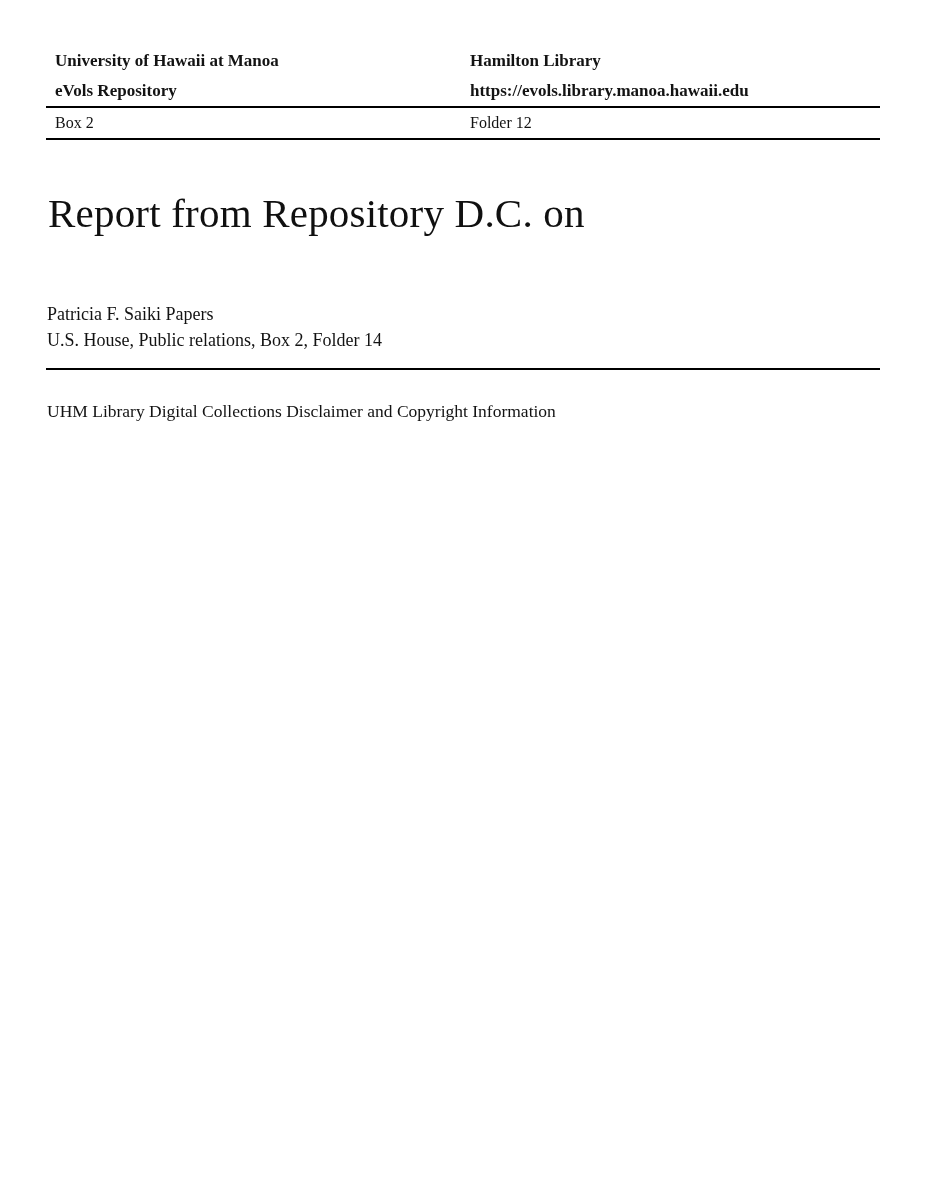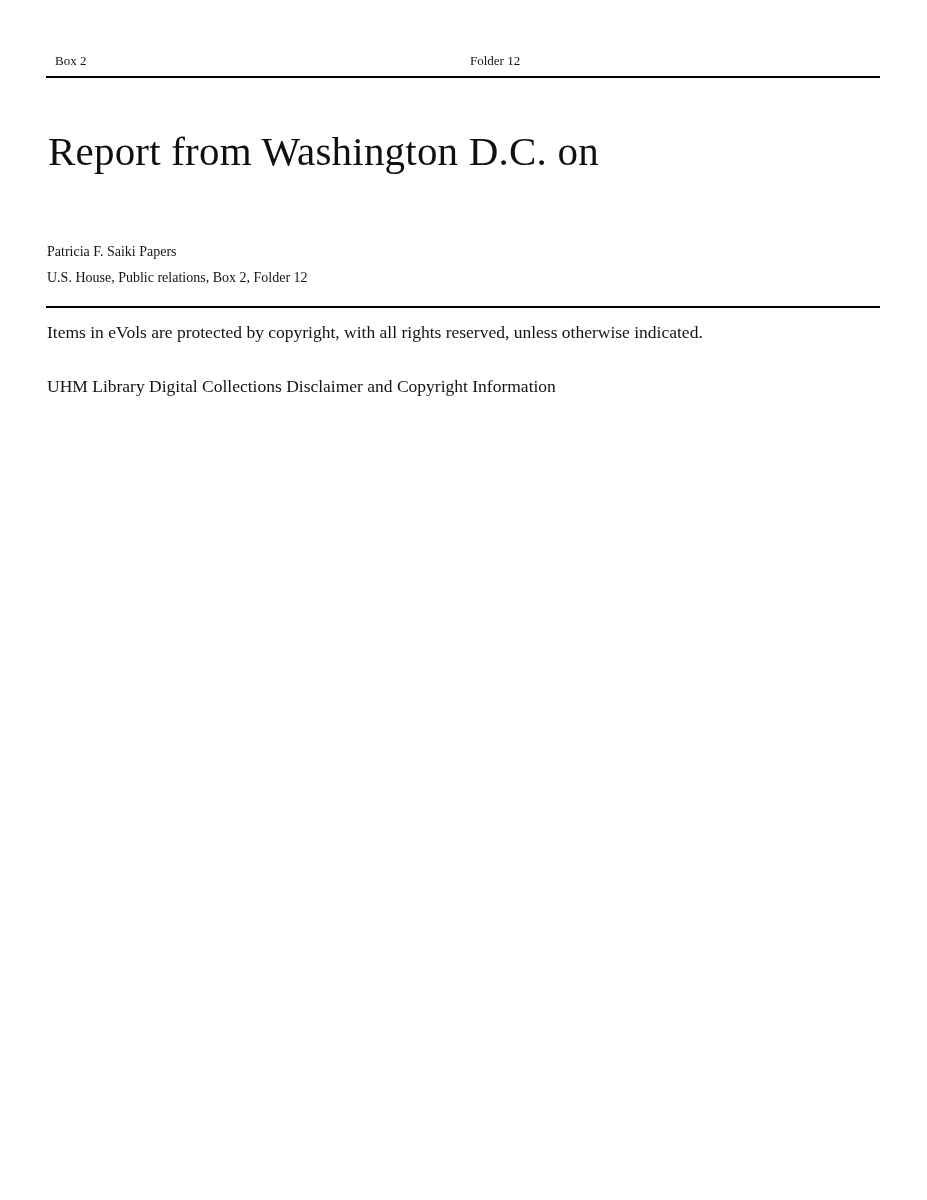--- a/index.html
+++ b/index.html
@@ -44,21 +44,21 @@
   .hdr-cell.right {
     padding-left: 0;
   }
   .hdr-line {
     font-size: 17px;
     font-weight: 700;
     line-height: 30px;
     white-space: nowrap;
   }
   .hdr-small {
-    font-size: 13px;
+    font-size: 16px;
     font-weight: 400;
     line-height: 30px;
     white-space: nowrap;
   }
 
   
   .doc-title {
     margin: 45px 0 0 2px;
     font-size: 41px;
     font-weight: 400;
@@ -67,21 +67,21 @@
     letter-spacing: 0.2px;
   }
   .doc-title .t-line {
     display: block;
     white-space: nowrap;
   }
 
   
   .metadata {
     margin: 59px 0 0 1px;
-    font-size: 14px;
+    font-size: 18px;
     line-height: 26px;
   }
   .metadata div {
     white-space: nowrap;
   }
 
   .rule {
     border: none;
     height: 2px;
     background: #000000;
@@ -102,34 +102,43 @@
     line-height: 26px;
     white-space: nowrap;
   }
 </style>
 </head>
 <body>
 
 <div class="page">
 
   <header class="header">
+    <div class="hdr-row top">
+      <div class="hdr-cell left">
+        <div class="hdr-line">University of Hawaii at Manoa</div>
+        <div class="hdr-line">eVols Repository</div>
+      </div>
+      <div class="hdr-cell right">
+        <div class="hdr-line">Hamilton Library</div>
+        <div class="hdr-line">https://evols.library.manoa.hawaii.edu</div>
+      </div>
+    </div>
     <div class="hdr-row bottom">
       <div class="hdr-cell left hdr-small">Box 2</div>
       <div class="hdr-cell right hdr-small">Folder 12</div>
     </div>
   </header>
 
   <h1 class="doc-title">
-    <span class="t-line">Report from Washington D.C. on</span>
+    <span class="t-line">Report from Repository D.C. on</span>
   </h1>
 
   <div class="metadata">
     <div>Patricia F. Saiki Papers</div>
-    <div>U.S. House, Public relations, Box 2, Folder 12</div>
+    <div>U.S. House, Public relations, Box 2, Folder 14</div>
   </div>
 
   <hr class="rule">
 
-  <p class="rights">Items in eVols are protected by copyright, with all rights reserved, unless otherwise indicated.</p>
 
   <p class="disclaimer">UHM Library Digital Collections Disclaimer and Copyright Information</p>
 
 </div>
 
 </body></html>

